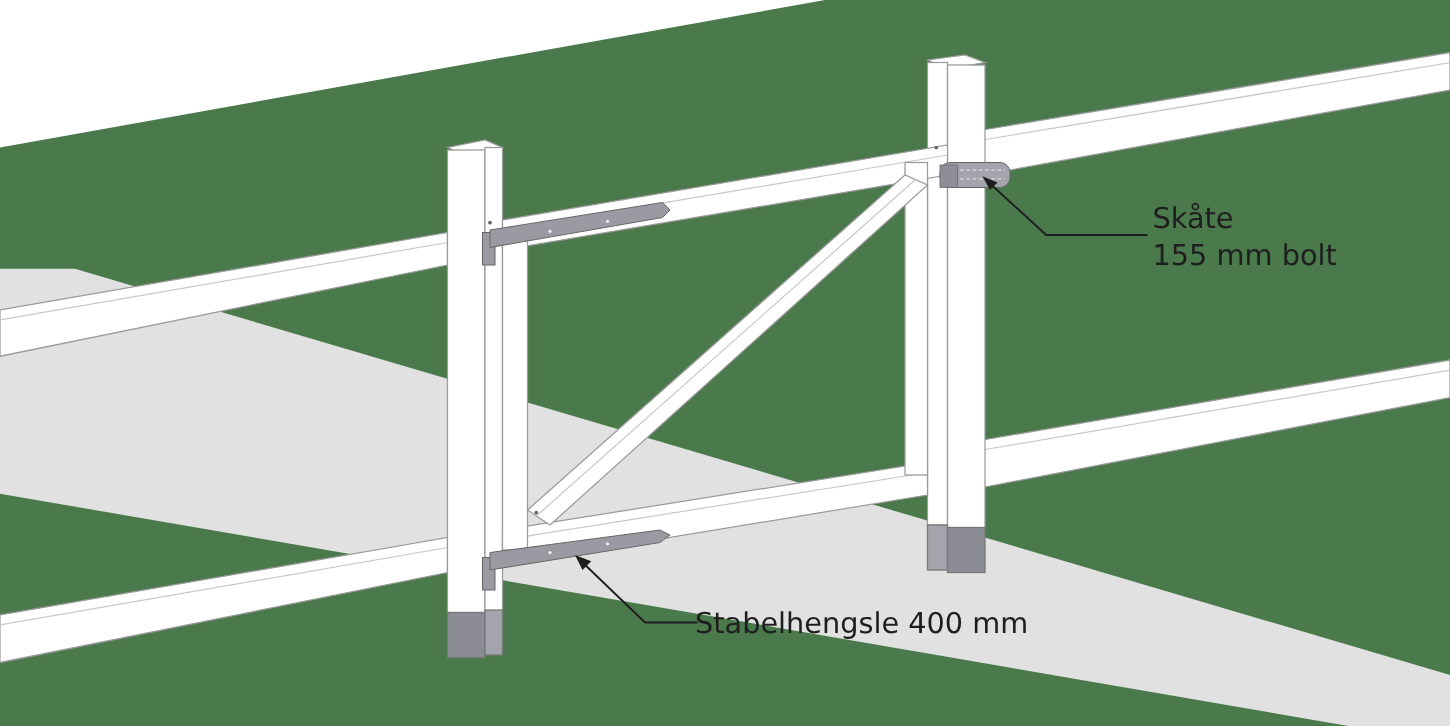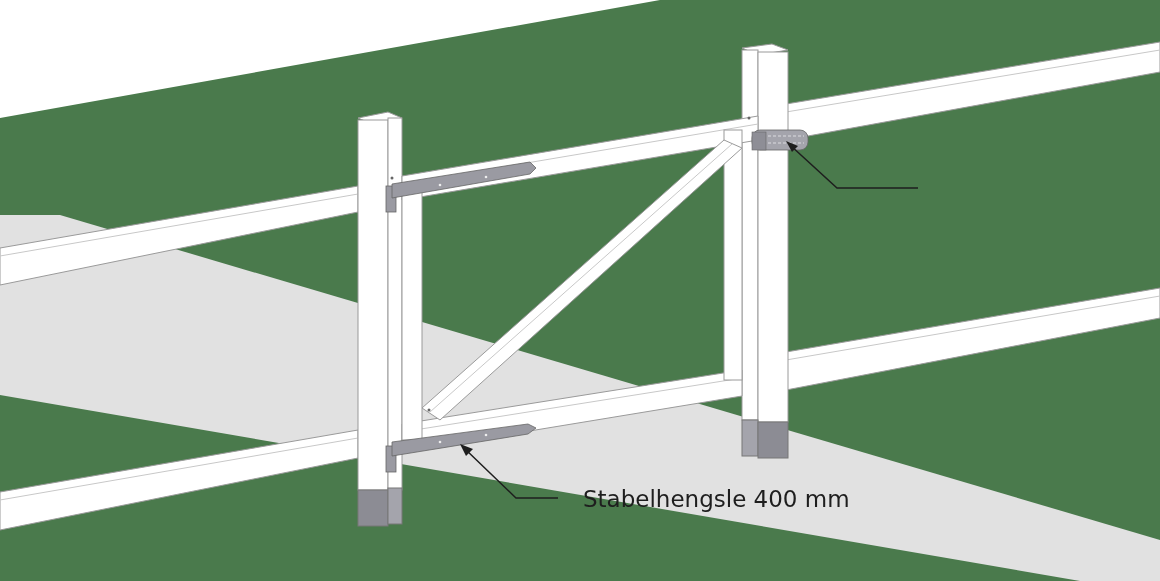--- a/index.html
+++ b/index.html
@@ -97,14 +97,18 @@
     <g>
       <polyline points="918,188 837,188 790,145" fill="none" stroke="#1e1e1e" stroke-width="1.5"></polyline>
       <polygon points="786,141 798,146 792,152" fill="#1e1e1e"></polygon>
     </g>
     <g>
       <polyline points="558,498 516,498 464,448" fill="none" stroke="#1e1e1e" stroke-width="1.5"></polyline>
       <polygon points="460,444 473,449 466,456" fill="#1e1e1e"></polygon>
     </g>
   </svg>
 
-  <div class="label" style="left:583px; top:484px;text-align:center;">Stabelhengsle 400 mm</div>
+  <div class="label" style="left:922px; top:160px;">
+    <div>Skåte</div>
+    <div>155 mm bolt</div>
+  </div>
+  <div class="label" style="left:556px; top:484px;text-align:center;">Stabelhengsle 400 mm</div>
 </div>
 
 </body></html>

